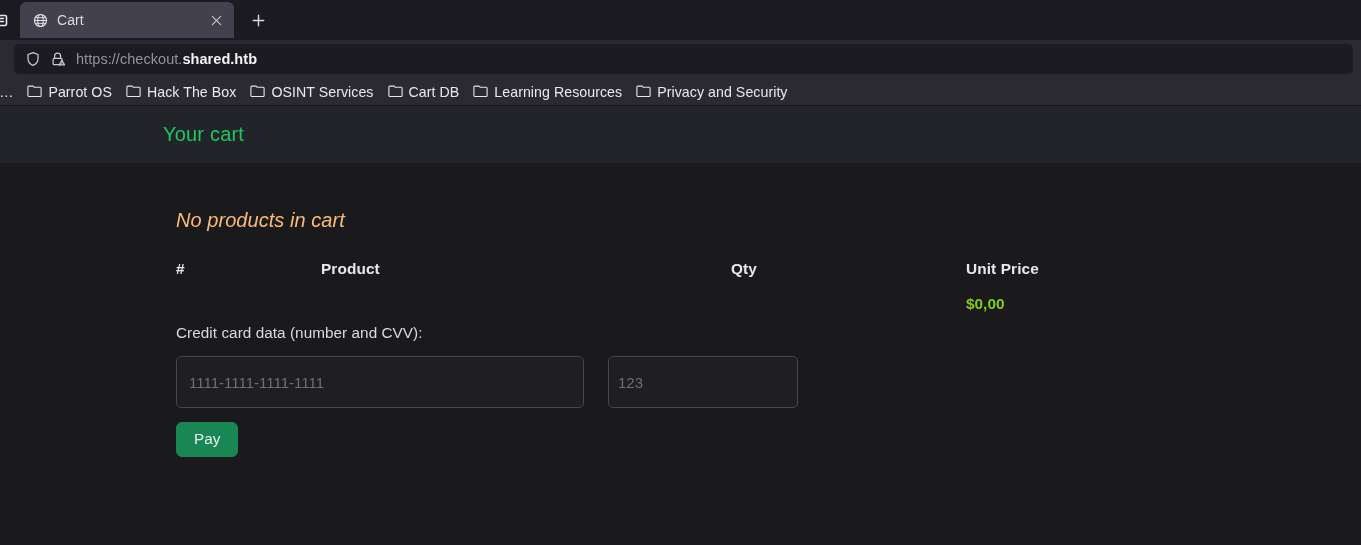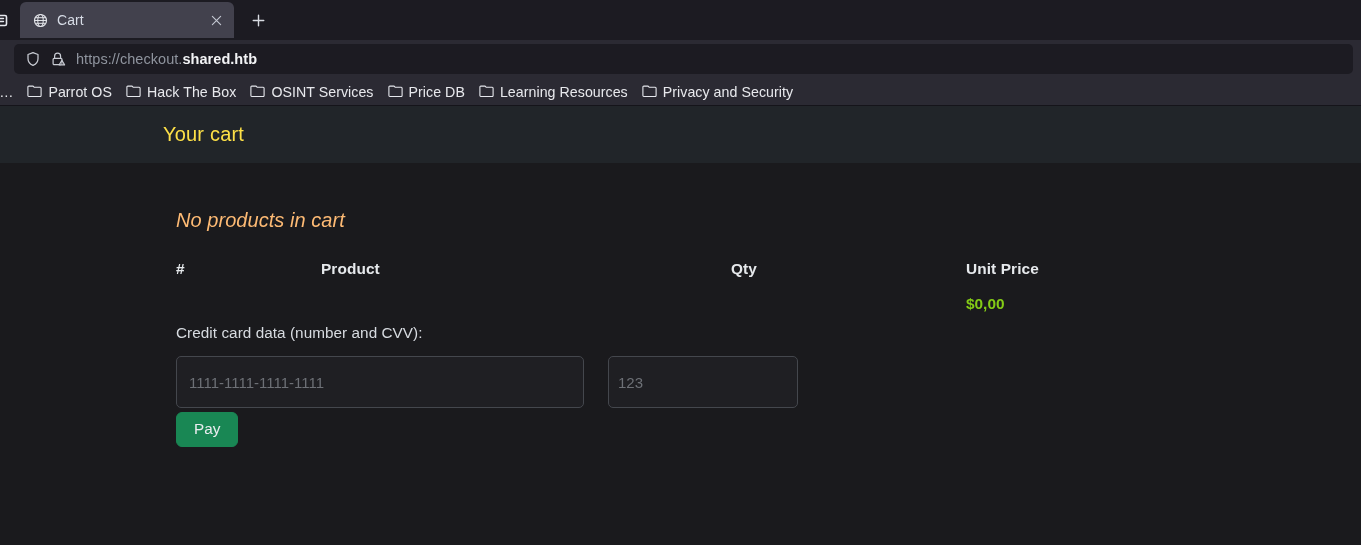--- a/index.html
+++ b/index.html
@@ -155,21 +155,21 @@
     position: relative;
   }
   .page-navbar {
     background: #212529;
     height: 57px;
     display: flex;
     align-items: center;
     padding-left: 163px;
   }
   .page-navbar .brand {
-    color: #fde047;
+    color: #22c55e;
     font-size: 20px;
     letter-spacing: .2px;
     font-weight: 400;
   }
 
   .container {
     padding: 0 0 0 176px;
     color: #dee2e6;
   }
 
@@ -227,21 +227,21 @@
     font-size: 15px;
     padding: 0 12px;
     font-family: "Liberation Sans", sans-serif;
     outline: none;
   }
   .inp::placeholder { color: #6d7076; }
   .inp-card { width: 408px; }
   .inp-cvv  { width: 190px; padding-left: 9px; }
 
   .btn-pay {
-    margin-top: 4px;
+    margin-top: 14px;
     background: #198754;
     border: 1px solid #198754;
     color: #e9ecef;
     font-size: 15.3px;
     font-family: "Liberation Sans", sans-serif;
     border-radius: 6px;
     padding: 8px 17px;
     line-height: 1.1;
     cursor: pointer;
   }
@@ -337,21 +337,21 @@
       </span>
       <span class="bm-label">OSINT Services</span>
     </div>
 
     <div class="bm">
       <span class="bm-icon">
         <svg width="15" height="13" viewBox="0 0 15 13" fill="none" aria-hidden="true">
           <path d="M.9 3.2V10.6a.9.9 0 00.9.9h11.4a.9.9 0 00.9-.9V3.2a.9.9 0 00-.9-.9H7.3L6.1 1.1H1.8a.9.9 0 00-.9.9z" stroke="#e6e8ee" stroke-width="1.1" stroke-linejoin="round"></path>
         </svg>
       </span>
-      <span class="bm-label">Price DB</span>
+      <span class="bm-label">Cart DB</span>
     </div>
 
     <div class="bm">
       <span class="bm-icon">
         <svg width="15" height="13" viewBox="0 0 15 13" fill="none" aria-hidden="true">
           <path d="M.9 3.2V10.6a.9.9 0 00.9.9h11.4a.9.9 0 00.9-.9V3.2a.9.9 0 00-.9-.9H7.3L6.1 1.1H1.8a.9.9 0 00-.9.9z" stroke="#e6e8ee" stroke-width="1.1" stroke-linejoin="round"></path>
         </svg>
       </span>
       <span class="bm-label">Learning Resources</span>
     </div>

